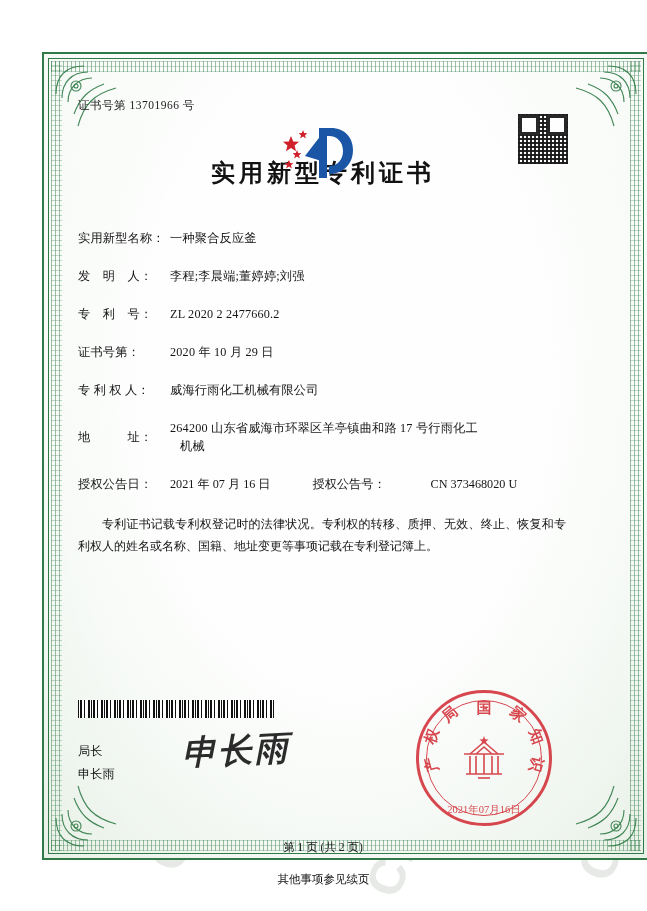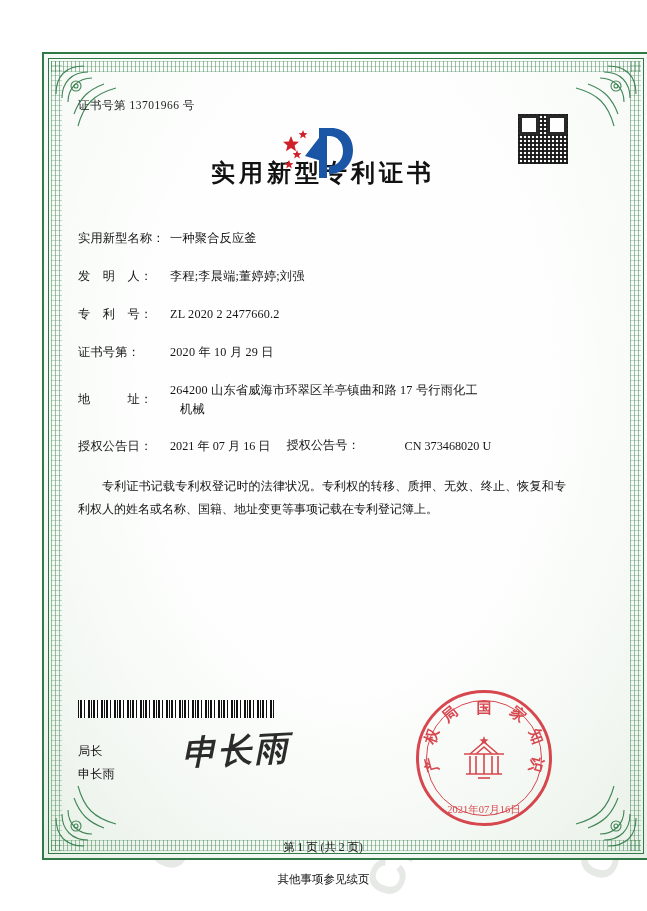--- a/index.html
+++ b/index.html
@@ -169,22 +169,21 @@
     display: block;
     margin-left: 10px;
   }
   .row-split {
     display: flex;
     align-items: flex-start;
   }
   .split-second-label {
     width: 118px;
     flex: 0 0 118px;
-    margin-left: 16px;
-    font-family: Liberation Mono, monospace;
+    margin-left: 42px;
   }
 
   .paragraphs {
     margin-top: 4px;
     margin-left: 6px;
     margin-right: 8px;
     font-size: 12px;
     line-height: 1.85;
     color: #141414;
     text-align: justify;
@@ -412,20 +411,24 @@
       <div class="field-row">
         <div class="field-label">专　利　号：</div>
         <div class="field-value">ZL 2020 2 2477660.2</div>
       </div>
 
       <div class="field-row">
         <div class="field-label">证书号第：</div>
         <div class="field-value">2020 年 10 月 29 日</div>
       </div>
 
+      <div class="field-row">
+        <div class="field-label">专 利 权 人：</div>
+        <div class="field-value">威海行雨化工机械有限公司</div>
+      </div>
 
       <div class="field-row">
         <div class="field-label">地　　　址：</div>
         <div class="field-value">
           <span>264200  山东省威海市环翠区羊亭镇曲和路 17 号行雨化工</span>
           <span class="sub">机械</span>
         </div>
       </div>
 
       <div class="field-row">

